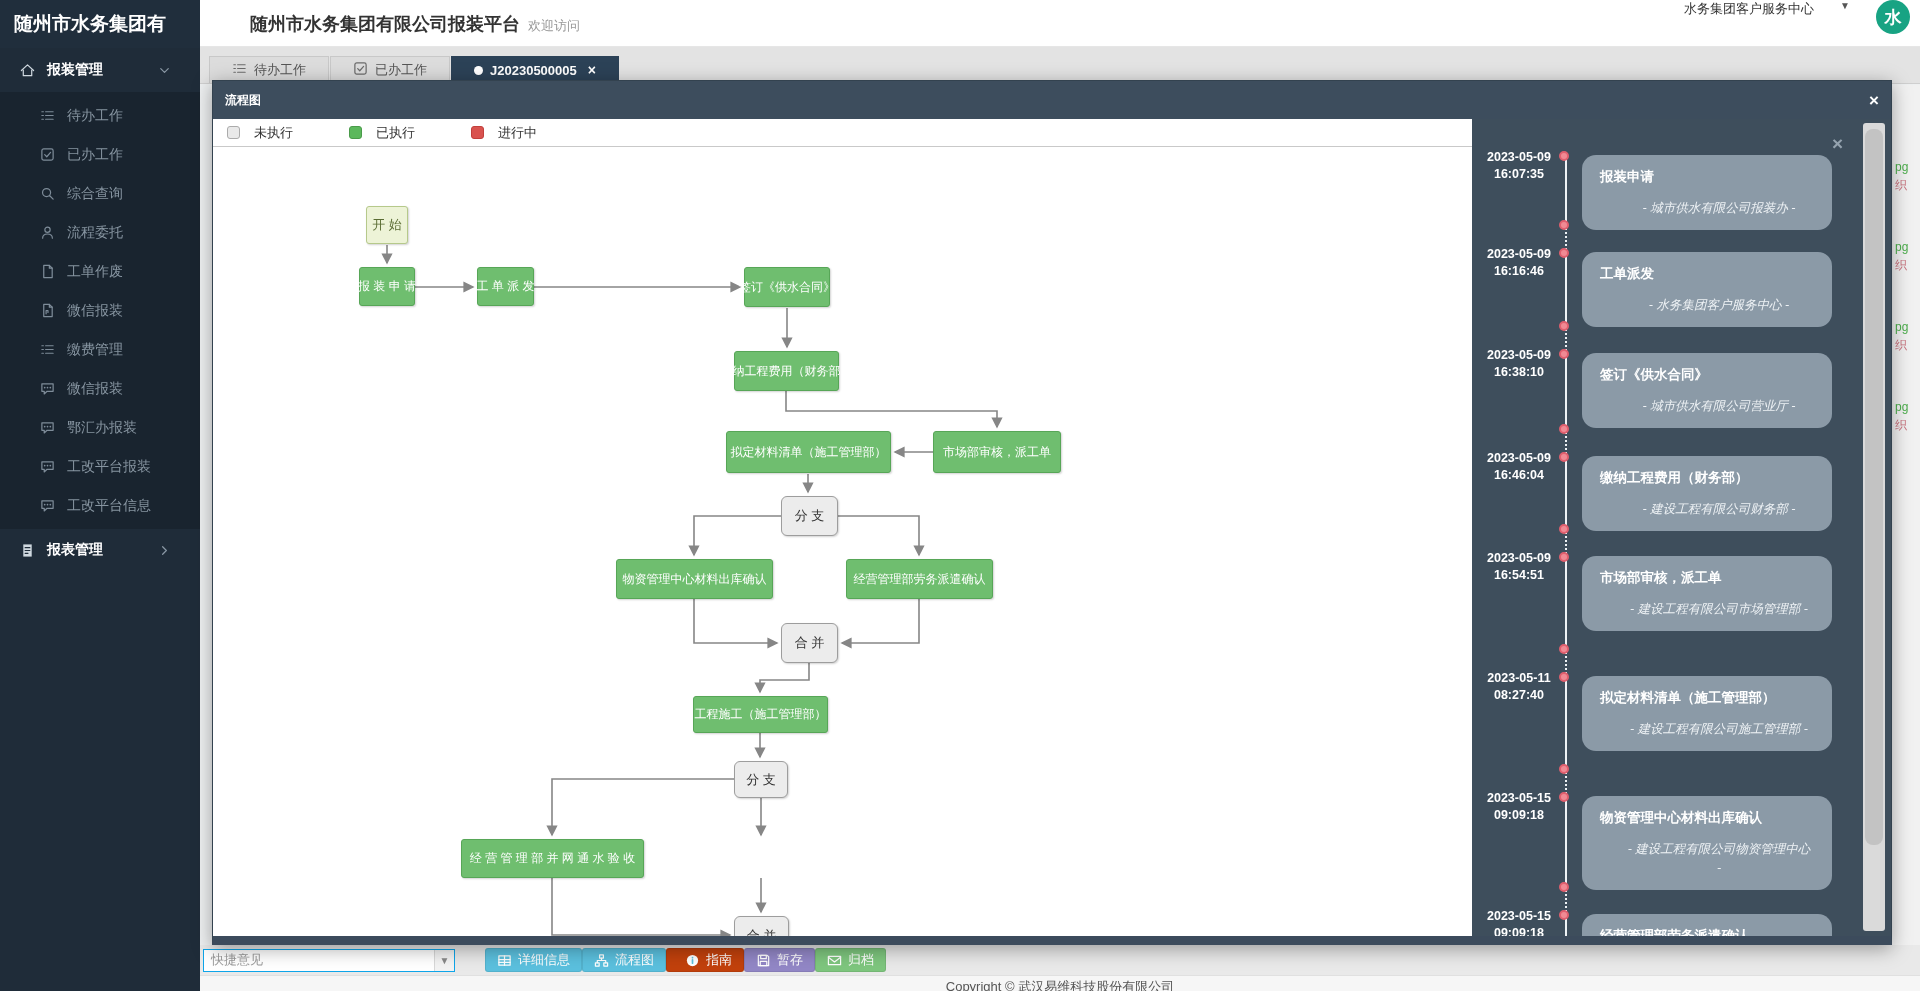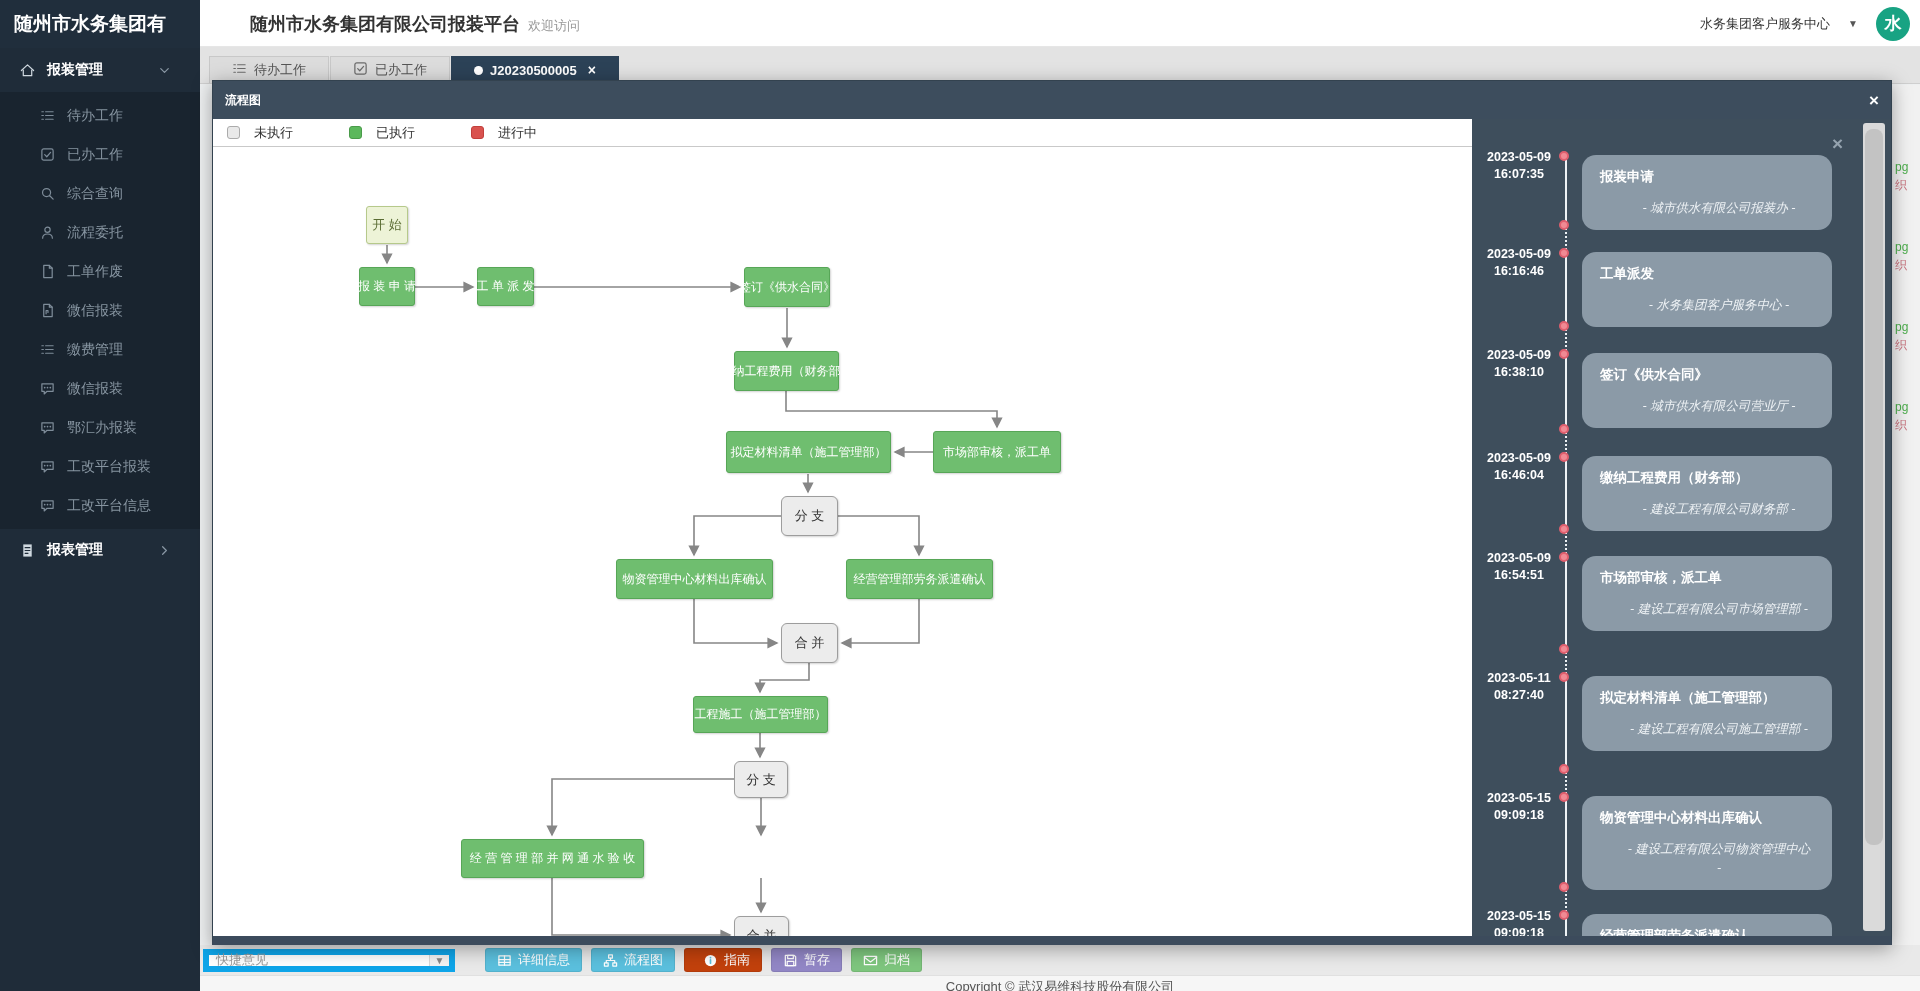--- a/index.html
+++ b/index.html
@@ -20,21 +20,21 @@
                    font-size:14px; cursor:pointer; }
   .submenu .item .icn { margin-right:12px; color:#7e8c99; }
   .nav-reports { height:42px; }
   .icn svg { display:block; }
 
   
   .main { position:absolute; left:200px; top:0; right:0; bottom:0; }
   .topbar { position:absolute; left:0; top:0; right:0; height:47px; background:#fff; border-bottom:1px solid #e6e6e6; }
   .topbar .title { position:absolute; left:50px; top:12px; font-size:18px; font-weight:bold; color:#333; }
   .topbar .subtitle { font-size:13px; font-weight:normal; color:#999; margin-left:8px; }
-  .user-area { position:absolute; right:10px; top:0; height:47px; display:flex; align-items:center; gap:18px; cursor:pointer; }
+  .user-area { position:absolute; right:10px; top:0; height:47px; display:flex; gap:26px; cursor:pointer; }
   .user-name { font-size:13px; color:#333; }
   .user-caret { font-size:10px; color:#555; }
   .avatar { width:34px; height:34px; border-radius:50%; background:#18a383; color:#fff; font-size:17px;
             font-weight:bold; display:flex; align-items:center; justify-content:center; }
 
   .tabbar { position:absolute; left:0; top:47px; right:0; height:37px; background:#e3e3e3;
             border-bottom:1px solid #cfcfcf; display:flex; align-items:flex-end; padding-left:9px; }
   .tab { height:27px; margin:0 1px 0 0; padding:0 22px; display:flex; align-items:center; gap:7px;
          background:#dcdcdc; border:1px solid #c8c8c8; border-bottom:none; font-size:13px; color:#555; cursor:pointer; }
   .tab .ticn { color:#6b6b6b; font-size:13px; }
@@ -84,25 +84,25 @@
   .tl-card .org { color:#eef2f5; font-size:12.5px; font-style:italic; margin-top:13px; text-align:center; padding-left:24px; line-height:19px; }
 
   
   .right-strip { position:absolute; right:0; top:85px; width:30px; height:860px; background:#f1f1f1; border-left:1px solid #ddd; }
   .frag { position:absolute; left:4px; }
   .frag .f1 { color:#4cae4c; font-size:12px; display:block; }
   .frag .f2 { color:#c9737e; font-size:12px; display:block; margin-top:3px; }
 
   
   .toolbar { position:absolute; left:0; right:0; top:945px; height:30px; background:#e9e9e9; display:flex; align-items:center; }
-  .quick-select { width:252px; height:23px; margin-left:3px; background:#fff; border:6px solid #0ea5e9; display:flex;
+  .quick-select { width:252px; height:23px; margin-left:3px; background:#fff; border:1px solid #0ea5e9; display:flex;
                   align-items:center; font-size:13px; color:#9a9a9a; padding-left:7px; position:relative; cursor:pointer; }
   .quick-select .qcaret { position:absolute; right:0; top:0; width:20px; height:100%; border-left:1px solid #d8d8d8;
                   display:flex; align-items:center; justify-content:center; color:#888; font-size:10px; background:#f3f3f3; }
-  .tbtns { display:flex; margin-left:30px; gap:9px; }
+  .tbtns { display:flex; margin-left:30px; gap:0; }
   .tbtn { height:24px; padding:0 11px; border-radius:3px; color:#fff; font-size:13px; display:flex; align-items:center;
           gap:6px; cursor:pointer; border:1px solid rgba(0,0,0,.08); }
   .tbtn .bicn { display:flex; }
   .footer { position:absolute; left:0; right:0; top:975px; height:16px; background:#f6f6f6; border-top:1px solid #e0e0e0;
             overflow:hidden; text-align:center; color:#555; font-size:13px; line-height:22px; }
 </style>
 </head>
 <body>
 
 <div class="stage">

